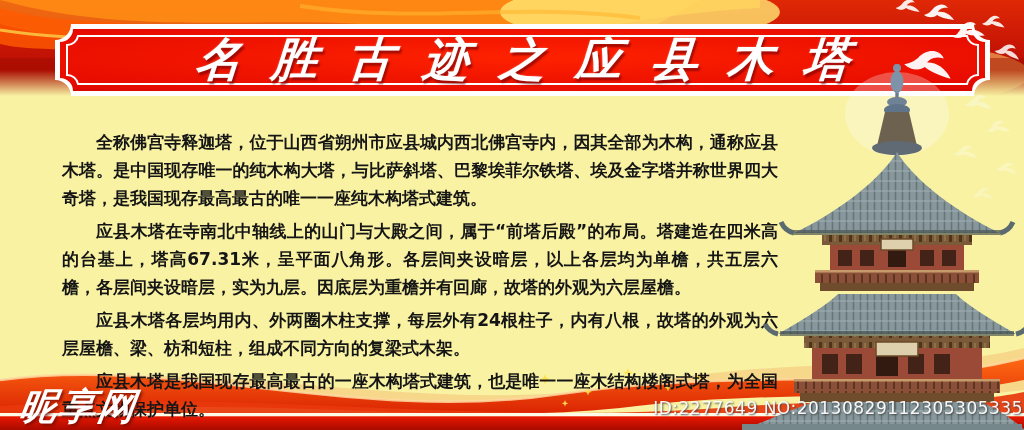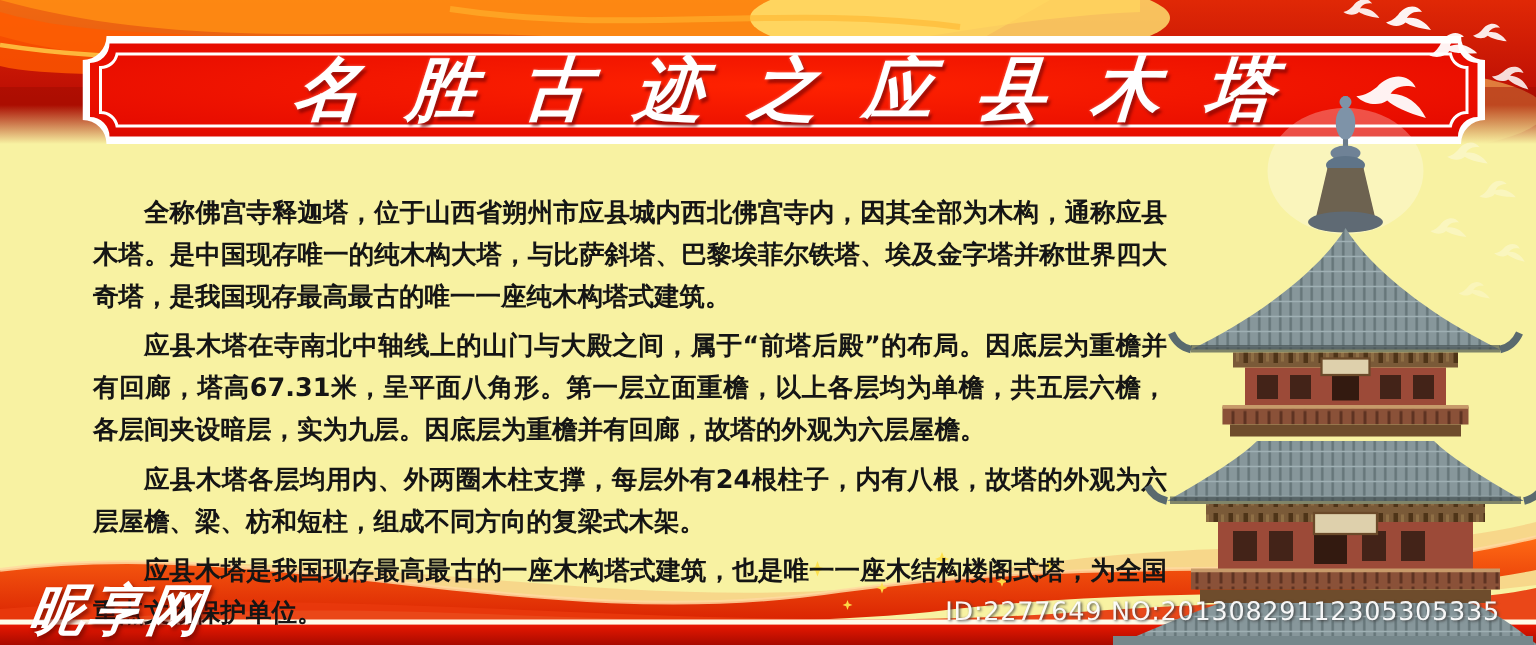--- a/index.html
+++ b/index.html
@@ -39,21 +39,21 @@
   .doves { left:860px; top:0; width:164px; height:215px; z-index:7; }
   
   .watermark {
     left:20px; top:382px; z-index:9; display:flex; align-items:baseline; gap:8px;
     color:#ffffff; font-style:italic; font-weight:bold; white-space:nowrap;
     text-shadow:2px 2px 3px rgba(110,10,0,.75);
   }
   .wm-logo { font-size:37px; letter-spacing:2px; transform:skewX(-8deg); }
   .wm-url  { font-size:27px; letter-spacing:1px; opacity:.97; }
   .id-text {
-    right:24px; top:398px; z-index:9; color:rgba(255,255,255,.95);
+    right:1px; top:398px; z-index:9; color:rgba(255,255,255,.95);
     font-size:17px; letter-spacing:.5px; white-space:nowrap;
     text-shadow:1px 1px 2px rgba(60,60,60,.9); z-index:9; position:absolute;
   }
 </style>
 </head>
 <body>
 
 <div class="poster">
 
   <svg class="layer top-band" viewBox="0 0 1024 96" preserveAspectRatio="none">
@@ -89,21 +89,21 @@
       </radialGradient>
     </defs>
     <path d="M0,16 A16,16 0 0 0 16,0 H919 A16,16 0 0 0 935,16 V56 A16,16 0 0 0 919,72 H16 A16,16 0 0 0 0,56 Z" fill="#ffffff"></path>
     <path d="M5,18 A13,13 0 0 0 18,5 H917 A13,13 0 0 0 930,18 V54 A13,13 0 0 0 917,67 H18 A13,13 0 0 0 5,54 Z" fill="url(#bg2)"></path>
     <path d="M12,21 A11,11 0 0 0 23,12 H912 A11,11 0 0 0 923,21 V51 A11,11 0 0 0 912,60 H23 A11,11 0 0 0 12,51 Z" fill="none" stroke="#ffffff" stroke-width="2"></path>
   </svg>
   <div class="banner-text">名胜古迹之应县木塔</div>
 
   <div class="layer content">
     <p>全称佛宫寺释迦塔，位于山西省朔州市应县城内西北佛宫寺内，因其全部为木构，通称应县木塔。是中国现存唯一的纯木构大塔，与比萨斜塔、巴黎埃菲尔铁塔、埃及金字塔并称世界四大奇塔，是我国现存最高最古的唯一一座纯木构塔式建筑。</p>
-    <p>应县木塔在寺南北中轴线上的山门与大殿之间，属于“前塔后殿”的布局。因底层为重檐并有回廊，塔高67.31米，呈平面八角形。第一层立面重檐，以上各层均为单檐，共五层六檐，各层间夹设暗层，实为九层。因底层为重檐并有回廊，故塔的外观为六层屋檐。</p>
+    <p>应县木塔在寺南北中轴线上的山门与大殿之间，属于“前塔后殿”的布局。塔建造在四米高的台基上，塔高67.31米，呈平面八角形。各层间夹设暗层，以上各层均为单檐，共五层六檐，各层间夹设暗层，实为九层。因底层为重檐并有回廊，故塔的外观为六层屋檐。</p>
     <p>应县木塔各层均用内、外两圈木柱支撑，每层外有24根柱子，内有八根，故塔的外观为六层屋檐、梁、枋和短柱，组成不同方向的复梁式木架。</p>
     <p>应县木塔是我国现存最高最古的一座木构塔式建筑，也是唯一一座木结构楼阁式塔，为全国重点文物保护单位。</p>
   </div>
 
   <svg class="layer ribbon" viewBox="0 0 1024 100" preserveAspectRatio="none">
     <defs>
       <linearGradient id="rg" x1="0" y1="0" x2="0" y2="1">
         <stop offset="0" stop-color="#ff6a14"></stop>
           <stop offset="1" stop-color="#d61c00"></stop>
       </linearGradient>

